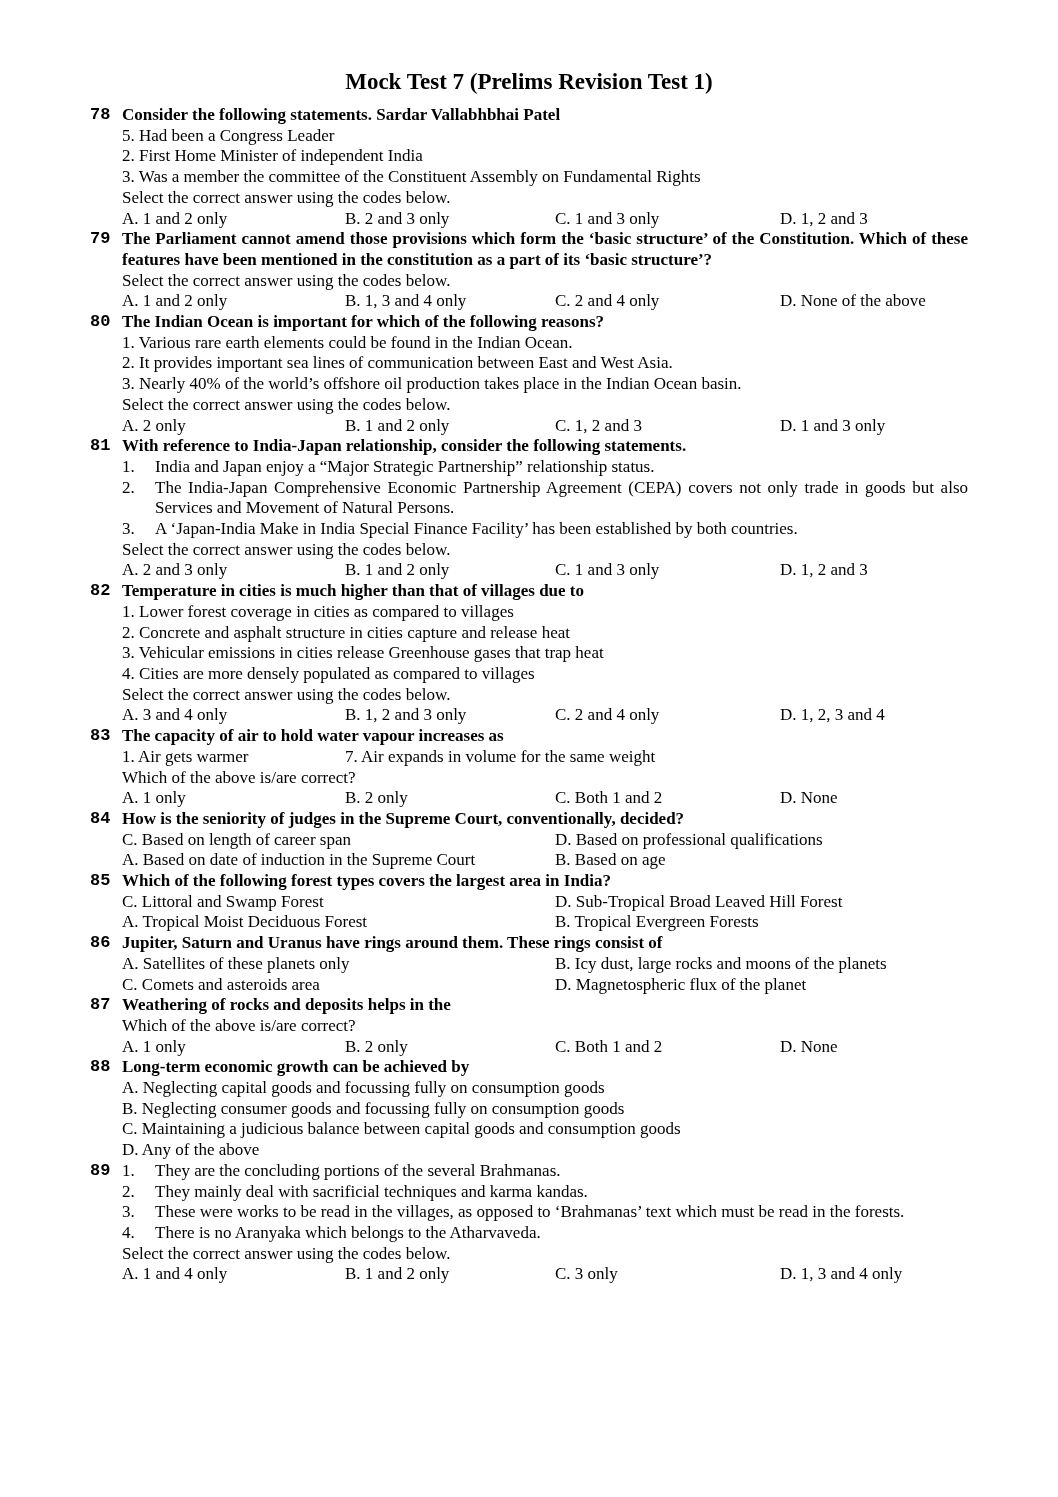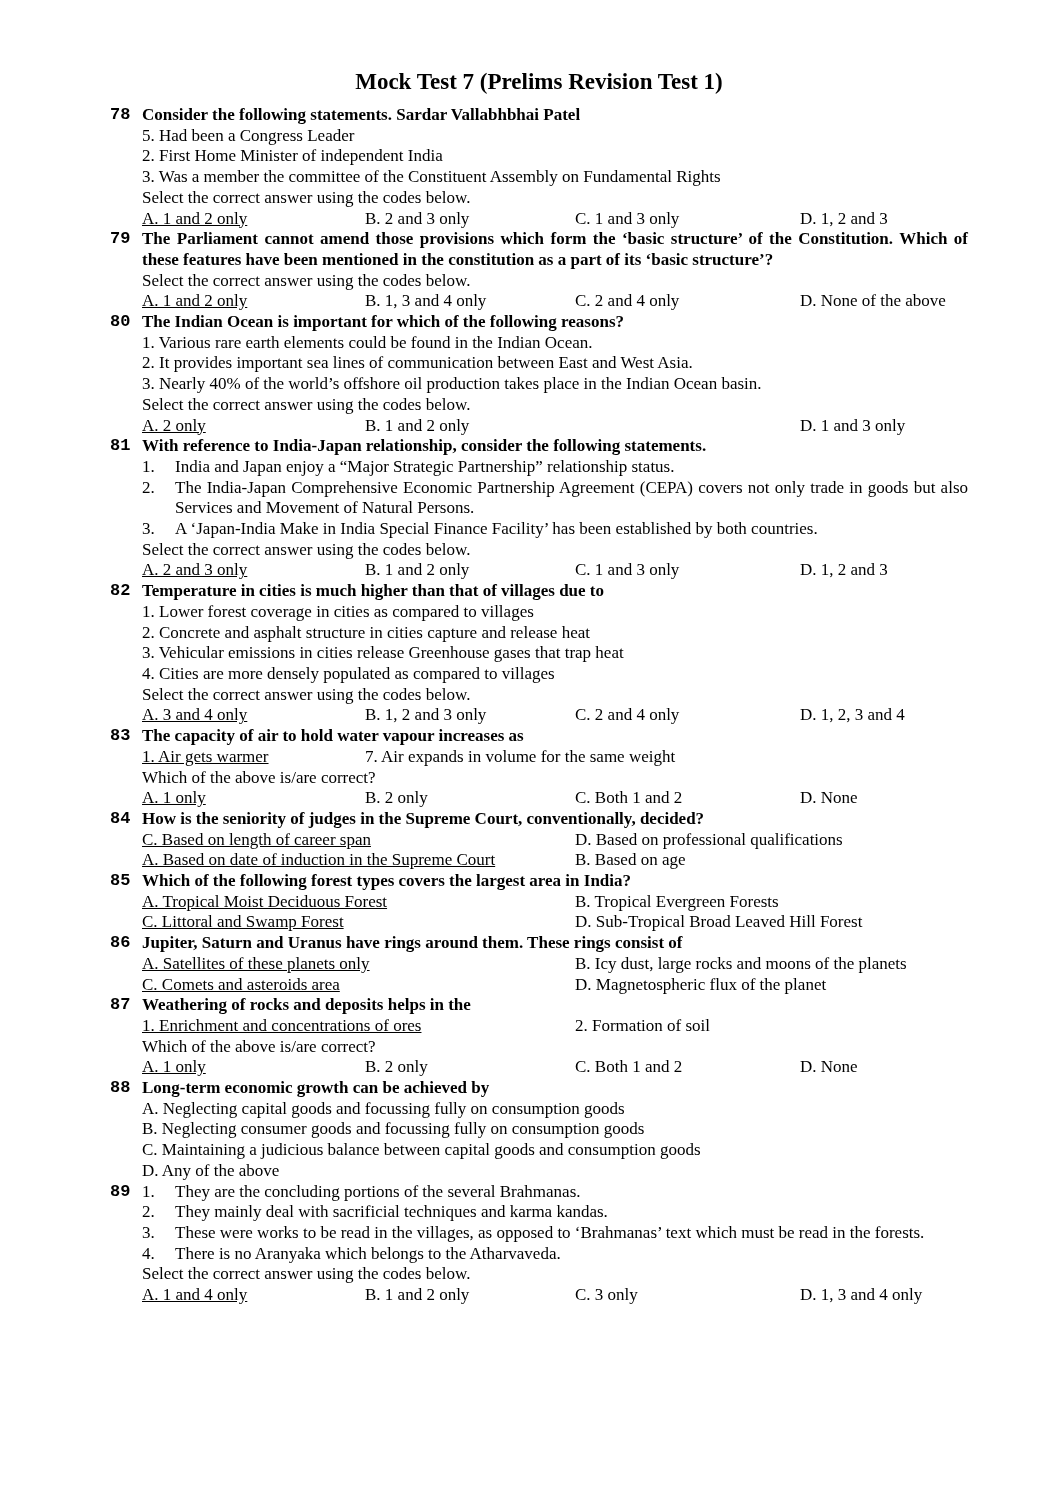--- a/index.html
+++ b/index.html
@@ -6,35 +6,35 @@
   html, body { background: #ffffff; }
   body {
     width: 1058px;
     height: 1497px;
     font-family: "Liberation Serif", serif;
     font-size: 17px;
     line-height: 20.7px;
     color: #000000;
     overflow: hidden;
   }
-  .page { padding: 68px 90px 0 90px; margin-left: 20px; }
+  .page { padding: 68px 90px 0 90px; }
   .title {
     text-align: center;
     font-weight: bold;
     font-size: 23px;
     line-height: 27px;
     margin-bottom: 10px;
   }
   .question { display: flex; }
   .qnum { width: 32px; flex-shrink: 0; font-weight: bold; font-family: Liberation Mono, monospace; }
   .qbody { flex: 1; min-width: 0; }
   .stem { font-weight: bold; text-align: justify; }
   .cols { display: grid; grid-template-columns: 223px 210px 225px 1fr; }
   .cols > span { grid-row: 1; white-space: nowrap; }
-  .c0 { grid-column: 1 / 5; text-decoration: underline; }
+  .c0 { grid-column: 1 / 5; }
   .c1 { grid-column: 2 / 5; }
   .c2 { grid-column: 3 / 5; }
   .c3 { grid-column: 4 / 5; }
   .numli { display: flex; }
   .numli-num { width: 33px; flex-shrink: 0; }
   .numli-text { flex: 1; text-align: justify; }
 </style>
 </head>
 <body>
 
@@ -74,20 +74,21 @@
         <div class="qnum">80</div>
         <div class="qbody">
           <div class="stem">The Indian Ocean is important for which of the following reasons?</div>
           <div class="line">1. Various rare earth elements could be found in the Indian Ocean.</div>
           <div class="line">2. It provides important sea lines of communication between East and West Asia.</div>
           <div class="line">3. Nearly 40% of the world’s offshore oil production takes place in the Indian Ocean basin.</div>
           <div class="line">Select the correct answer using the codes below.</div>
           <div class="cols">
             <span class="c0">A. 2 only</span>
             <span class="c1">B. 1 and 2 only</span>
+            <span class="c2">C. 1, 2 and 3</span>
             <span class="c3">D. 1 and 3 only</span>
           </div>
         </div>
       </div>
       <div class="question">
         <div class="qnum">81</div>
         <div class="qbody">
           <div class="stem">With reference to India-Japan relationship, consider the following statements.</div>
           <div class="numli">
             <span class="numli-num">1.</span>
@@ -156,51 +157,47 @@
             <span class="c0">A. Based on date of induction in the Supreme Court</span>
             <span class="c2">B. Based on age</span>
           </div>
         </div>
       </div>
       <div class="question">
         <div class="qnum">85</div>
         <div class="qbody">
           <div class="stem">Which of the following forest types covers the largest area in India?</div>
           <div class="cols">
+            <span class="c0">C. Littoral and Swamp Forest</span>
+            <span class="c2">D. Sub-Tropical Broad Leaved Hill Forest</span>
+          </div>
+          <div class="cols">
             <span class="c0">A. Tropical Moist Deciduous Forest</span>
             <span class="c2">B. Tropical Evergreen Forests</span>
           </div>
-          <div class="cols">
-            <span class="c0">C. Littoral and Swamp Forest</span>
-            <span class="c2">D. Sub-Tropical Broad Leaved Hill Forest</span>
-          </div>
         </div>
       </div>
       <div class="question">
         <div class="qnum">86</div>
         <div class="qbody">
           <div class="stem">Jupiter, Saturn and Uranus have rings around them. These rings consist of</div>
           <div class="cols">
             <span class="c0">A. Satellites of these planets only</span>
             <span class="c2">B. Icy dust, large rocks and moons of the planets</span>
           </div>
           <div class="cols">
             <span class="c0">C. Comets and asteroids area</span>
             <span class="c2">D. Magnetospheric flux of the planet</span>
           </div>
         </div>
       </div>
       <div class="question">
         <div class="qnum">87</div>
         <div class="qbody">
           <div class="stem">Weathering of rocks and deposits helps in the</div>
-          <div class="cols">
-            <span class="c0">1. Enrichment and concentrations of ores</span>
-            <span class="c2">2. Formation of soil</span>
-          </div>
           <div class="line">Which of the above is/are correct?</div>
           <div class="cols">
             <span class="c0">A. 1 only</span>
             <span class="c1">B. 2 only</span>
             <span class="c2">C. Both 1 and 2</span>
             <span class="c3">D. None</span>
           </div>
         </div>
       </div>
       <div class="question">

